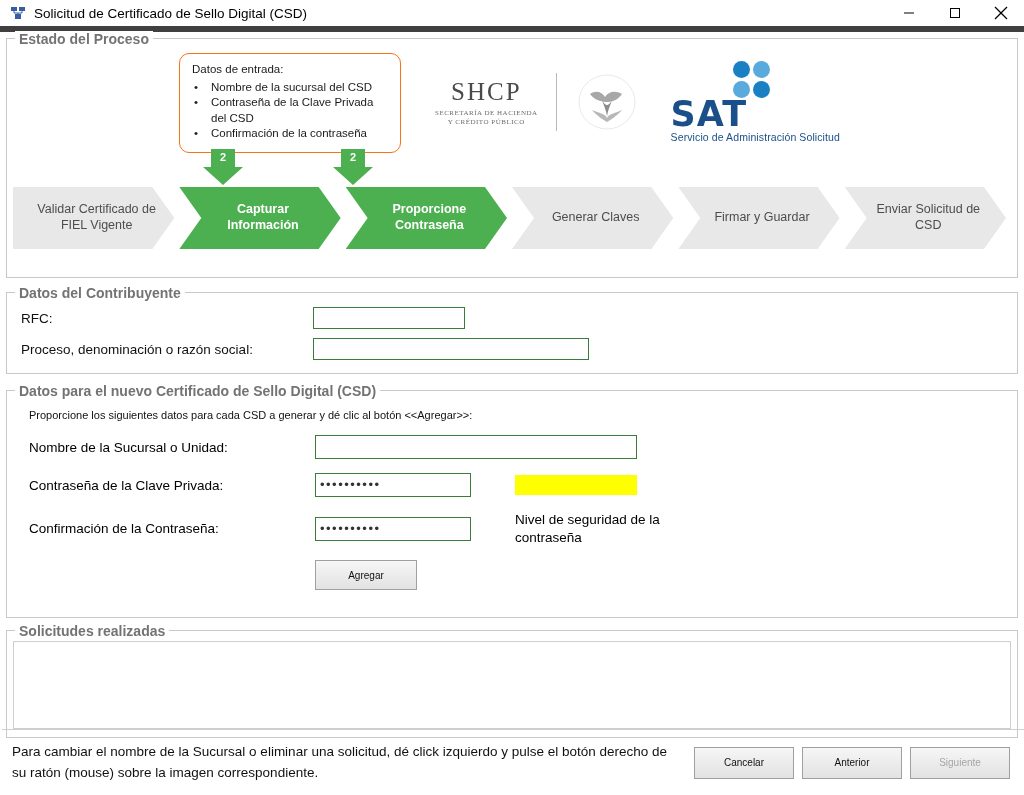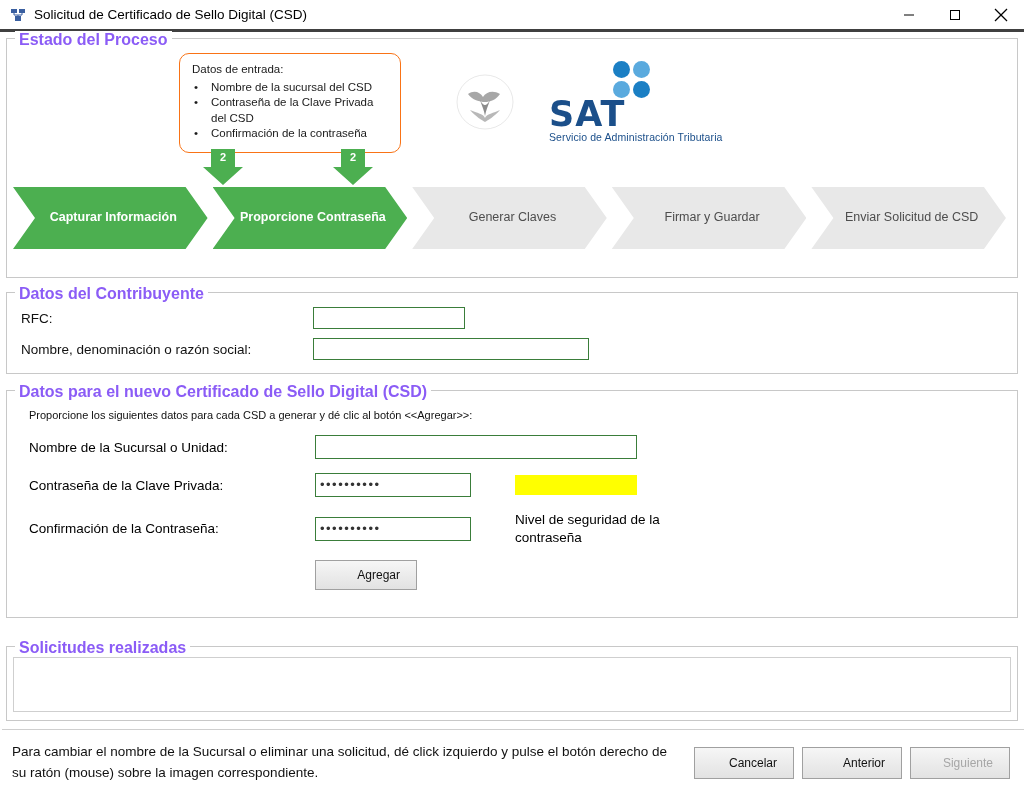--- a/index.html
+++ b/index.html
@@ -13,21 +13,21 @@
     overflow: hidden;
     position: relative;
   }
 
   
   .titlebar {
     height: 32px;
     display: flex;
     align-items: center;
     background: #ffffff;
-    border-bottom: 3px solid #404040;
+    border-bottom: 6px solid #404040;
   }
   .titlebar-icon {
     width: 16px; height: 16px;
     margin: 0 8px 0 10px;
     flex: none;
     position: relative;
   }
   .titlebar-icon svg { display: block; }
   .titlebar-title {
     font-size: 13.5px;
@@ -50,22 +50,22 @@
     position: relative;
     border: 1px solid #c8c8c8;
     margin: 0 6px;
   }
   .group > .legend {
     position: absolute;
     top: -8px; left: 8px;
     background: #ffffff;
     padding: 0 4px;
     font-weight: bold;
-    font-size: 16px;
-    color: #8b5cf6;
+    font-size: 14px;
+    color: #737373;
   }
 
   
   #estado-proceso { margin-top: 6px; height: 240px; }
   .flow-top {
     display: flex;
     align-items: flex-start;
     padding: 14px 0 0 0;
     height: 110px;
   }
@@ -245,33 +245,32 @@
   .strength-label {
     margin-left: 44px;
     font-size: 13.5px;
     line-height: 1.3;
     width: 180px;
   }
   .btn {
     border: 1px solid #a0a0a0;
     background: linear-gradient(180deg,#f6f6f6 0%, #ececec 50%, #e2e2e2 100%);
     font-family: "Liberation Sans", sans-serif;
-    font-size: 12px;
+    font-size: 10px;
     color: #111;
     height: 30px;
     min-width: 100px;
     padding: 0 16px;
     cursor: default;
-    text-align: right;
   }
   .btn.disabled { color: #a6a6a6; }
   #agregar-button { margin-left: 308px; width: 102px; }
 
   
-  #solicitudes { margin-top: 28px; height: 75px; text-decoration: underline; }
+  #solicitudes { margin-top: 12px; height: 108px; text-decoration: underline; }
   .listbox {
     position: absolute;
     inset: 10px 6px 8px 6px;
     border: 1px solid #cfcfcf;
     background: #fff;
   }
 
   
   .footer {
     position: absolute;
@@ -332,39 +331,43 @@
     <div class="callout">
       <div>Datos de entrada:</div>
       <ul>
         <li>Nombre de la sucursal del CSD</li>
         <li>Contraseña de la Clave Privada del CSD</li>
         <li>Confirmación de la contraseña</li>
       </ul>
     </div>
 
     <div class="logos">
+      <div class="shcp">
+        <div class="shcp-main">SHCP</div>
+        <div class="shcp-sub">SECRETARÍA DE HACIENDA<br>Y CRÉDITO PÚBLICO</div>
+      </div>
       <div class="eagle">
         <svg width="70" height="60" viewBox="0 0 70 60">
           <ellipse cx="35" cy="30" rx="28" ry="27" fill="#ffffff"></ellipse>
           <path d="M18 22 C24 18 30 20 33 25 C36 20 43 18 50 22 C46 28 40 30 35 30 C30 30 22 28 18 22 Z" fill="#8a8a8a" opacity="0.75"></path>
           <path d="M30 28 C32 34 34 38 35 44 C36 38 38 34 40 28 C38 32 36 33 35 33 C34 33 32 32 30 28 Z" fill="#6f6f6f" opacity="0.8"></path>
           <path d="M20 38 C27 41 34 42 35 46 C36 42 44 41 50 38 C44 45 38 48 35 50 C32 48 26 45 20 38 Z" fill="#9a9a9a" opacity="0.7"></path>
           <ellipse cx="35" cy="30" rx="28" ry="27" fill="none" stroke="#d0d0d0" stroke-width="0.5"></ellipse>
         </svg>
       </div>
       <div class="sat-logo">
         <div class="sat-dots">
           <span></span>
             <span class="pale"></span>
             <span class="pale"></span>
             <span></span>
         </div>
         <div class="sat-text">
           <div class="sat-word">SAT</div>
-          <div class="sat-tag">Servicio de Administración Tributaria</div>
+          <div class="sat-tag">Servicio de Administración Solicitud</div>
         </div>
       </div>
     </div>
   </div>
 
   <div class="down-arrows">
     <div class="down-arrow" style="left:196px; top:0;">
       <span class="num">2</span>
       <svg width="40" height="36" viewBox="0 0 40 36">
           <polygon points="8,0 32,0 32,18 40,18 20,36 0,18 8,18" fill="#4caf50"></polygon>
@@ -372,20 +375,24 @@
     </div>
     <div class="down-arrow" style="left:326px; top:0;">
       <span class="num">2</span>
       <svg width="40" height="36" viewBox="0 0 40 36">
           <polygon points="8,0 32,0 32,18 40,18 20,36 0,18 8,18" fill="#4caf50"></polygon>
         </svg>
     </div>
   </div>
 
   <div class="chevrons">
+    <div class="chev first">
+      <span class="chev-bg"></span>
+      <span class="chev-label">Validar Certificado de FIEL Vigente</span>
+    </div>
     <div class="chev active">
       <span class="chev-bg"></span>
       <span class="chev-label">Capturar Información</span>
     </div>
     <div class="chev active">
       <span class="chev-bg"></span>
       <span class="chev-label">Proporcione Contraseña</span>
     </div>
     <div class="chev">
       <span class="chev-bg"></span>
@@ -406,21 +413,21 @@
   <span class="legend">Datos del Contribuyente</span>
 
   <div class="row">
     <span class="lbl" style="width:292px;">RFC:</span>
     <span class="field" style="width:152px;">
       <span class="blur"></span>
     </span>
   </div>
 
   <div class="row">
-    <span class="lbl" style="width:292px;">Nombre, denominación o razón social:</span>
+    <span class="lbl" style="width:292px;">Proceso, denominación o razón social:</span>
     <span class="field" style="width:276px;">
       <span class="blur dark"></span>
     </span>
   </div>
 </div>
 
 <div class="group" id="datos-csd">
   <span class="legend">Datos para el nuevo Certificado de Sello Digital (CSD)</span>
 
   <div class="instr">Proporcione los siguientes datos para cada CSD a generar y dé clic al botón &lt;&lt;Agregar&gt;&gt;:</div>

